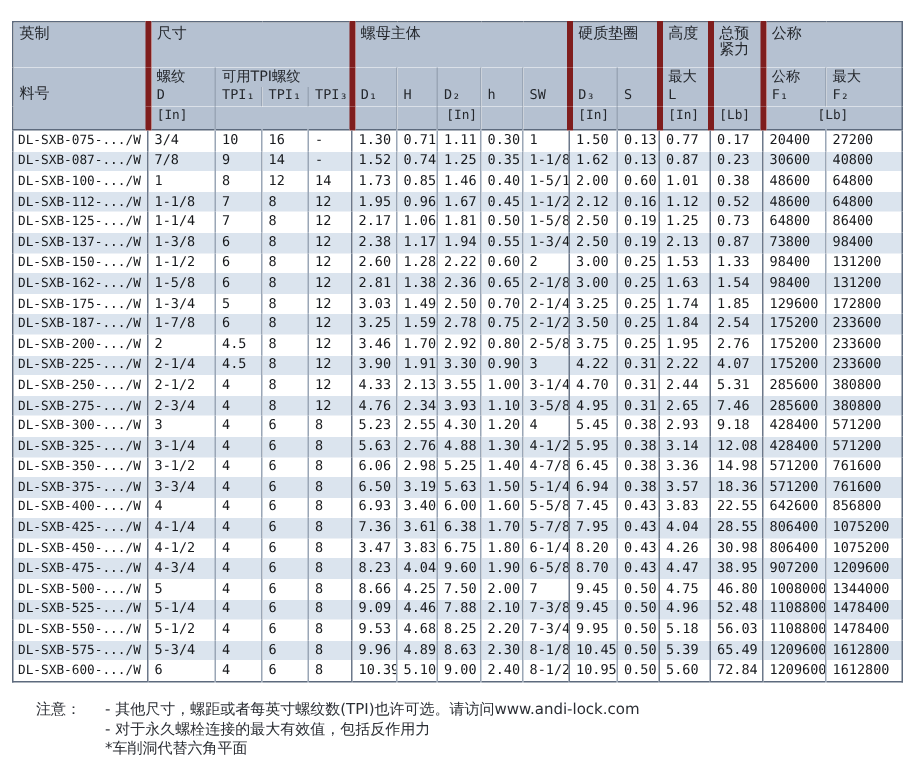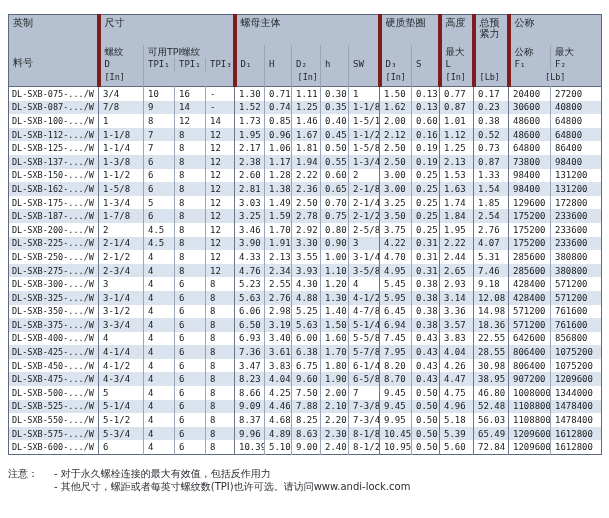--- a/index.html
+++ b/index.html
@@ -40,21 +40,21 @@
   tbody td:nth-child(2),tbody td:nth-child(6),tbody td:nth-child(11),
   tbody td:nth-child(13),tbody td:nth-child(14),tbody td:nth-child(15)
       {border-left:1px solid #6c788a;}
   tbody td:nth-child(3),tbody td:nth-child(4),tbody td:nth-child(5),
   tbody td:nth-child(7),tbody td:nth-child(8),tbody td:nth-child(9),
   tbody td:nth-child(10),tbody td:nth-child(12),tbody td:nth-child(16)
       {border-left:1px solid #9aa6b6;}
 
   
   .notes{margin-top:12px;display:flex;font-size:10px;line-height:13px;color:#2a2d33;}
-  .notes-label{width:46px;flex:0 0 46px;}
+  .notes-label{width:46px;flex:0 0 46px;margin-left:16px;}
   .notes-list{flex:1;}
   .note-item{white-space:nowrap;}
 </style>
 </head>
 <body>
 
 <div class="page">
 
   <table class="spec">
     <colgroup>
@@ -565,21 +565,21 @@
           <td>52.48</td>
           <td>1108800</td>
           <td>1478400</td>
         </tr>
         <tr>
           <td>DL-SXB-550-.../W</td>
           <td>5-1/2</td>
           <td>4</td>
           <td>6</td>
           <td>8</td>
-          <td>8.37</td>
+          <td>9.53</td>
           <td>4.68</td>
           <td>8.25</td>
           <td>2.20</td>
           <td>7-3/4</td>
           <td>9.95</td>
           <td>0.50</td>
           <td>5.18</td>
           <td>56.03</td>
           <td>1108800</td>
           <td>1478400</td>
@@ -619,18 +619,19 @@
           <td>72.84</td>
           <td>1209600</td>
           <td>1612800</td>
         </tr>
       </tbody>
   </table>
 
   <div class="notes">
     <span class="notes-label">注意：</span>
     <div class="notes-list">
+      <div class="note-item">- 其他尺寸，螺距或者每英寸螺纹数(TPI)也许可选。请访问www.andi-lock.com</div>
       <div class="note-item">- 对于永久螺栓连接的最大有效值，包括反作用力</div>
-      <div class="note-item">- 其他尺寸，螺距或者每英寸螺纹数(TPI)也许可选。请访问www.andi-lock.com</div>
+      <div class="note-item">*车削洞代替六角平面</div>
     </div>
   </div>
 
 </div>
 
 </body></html>

